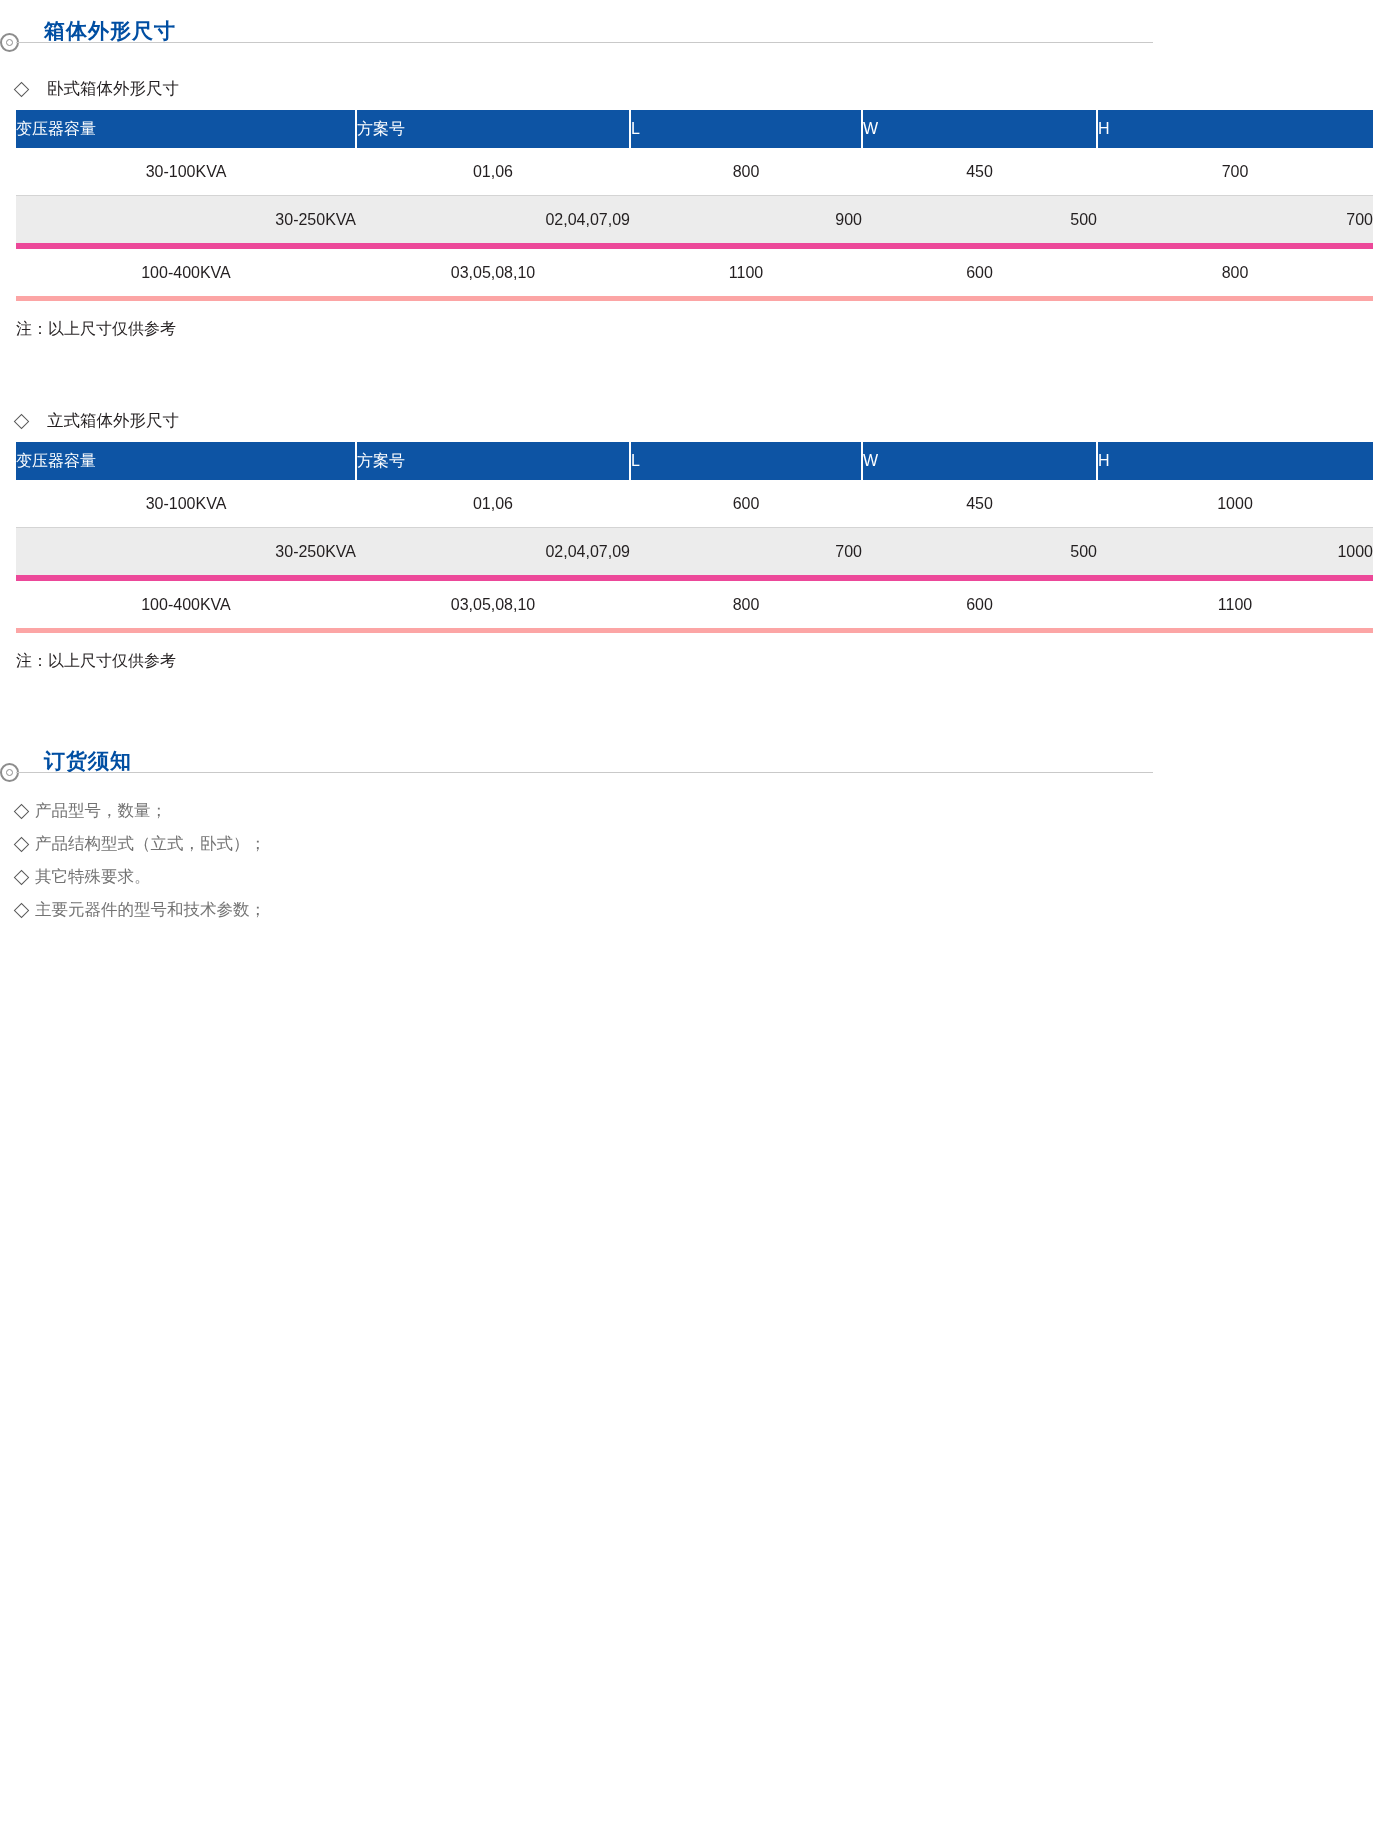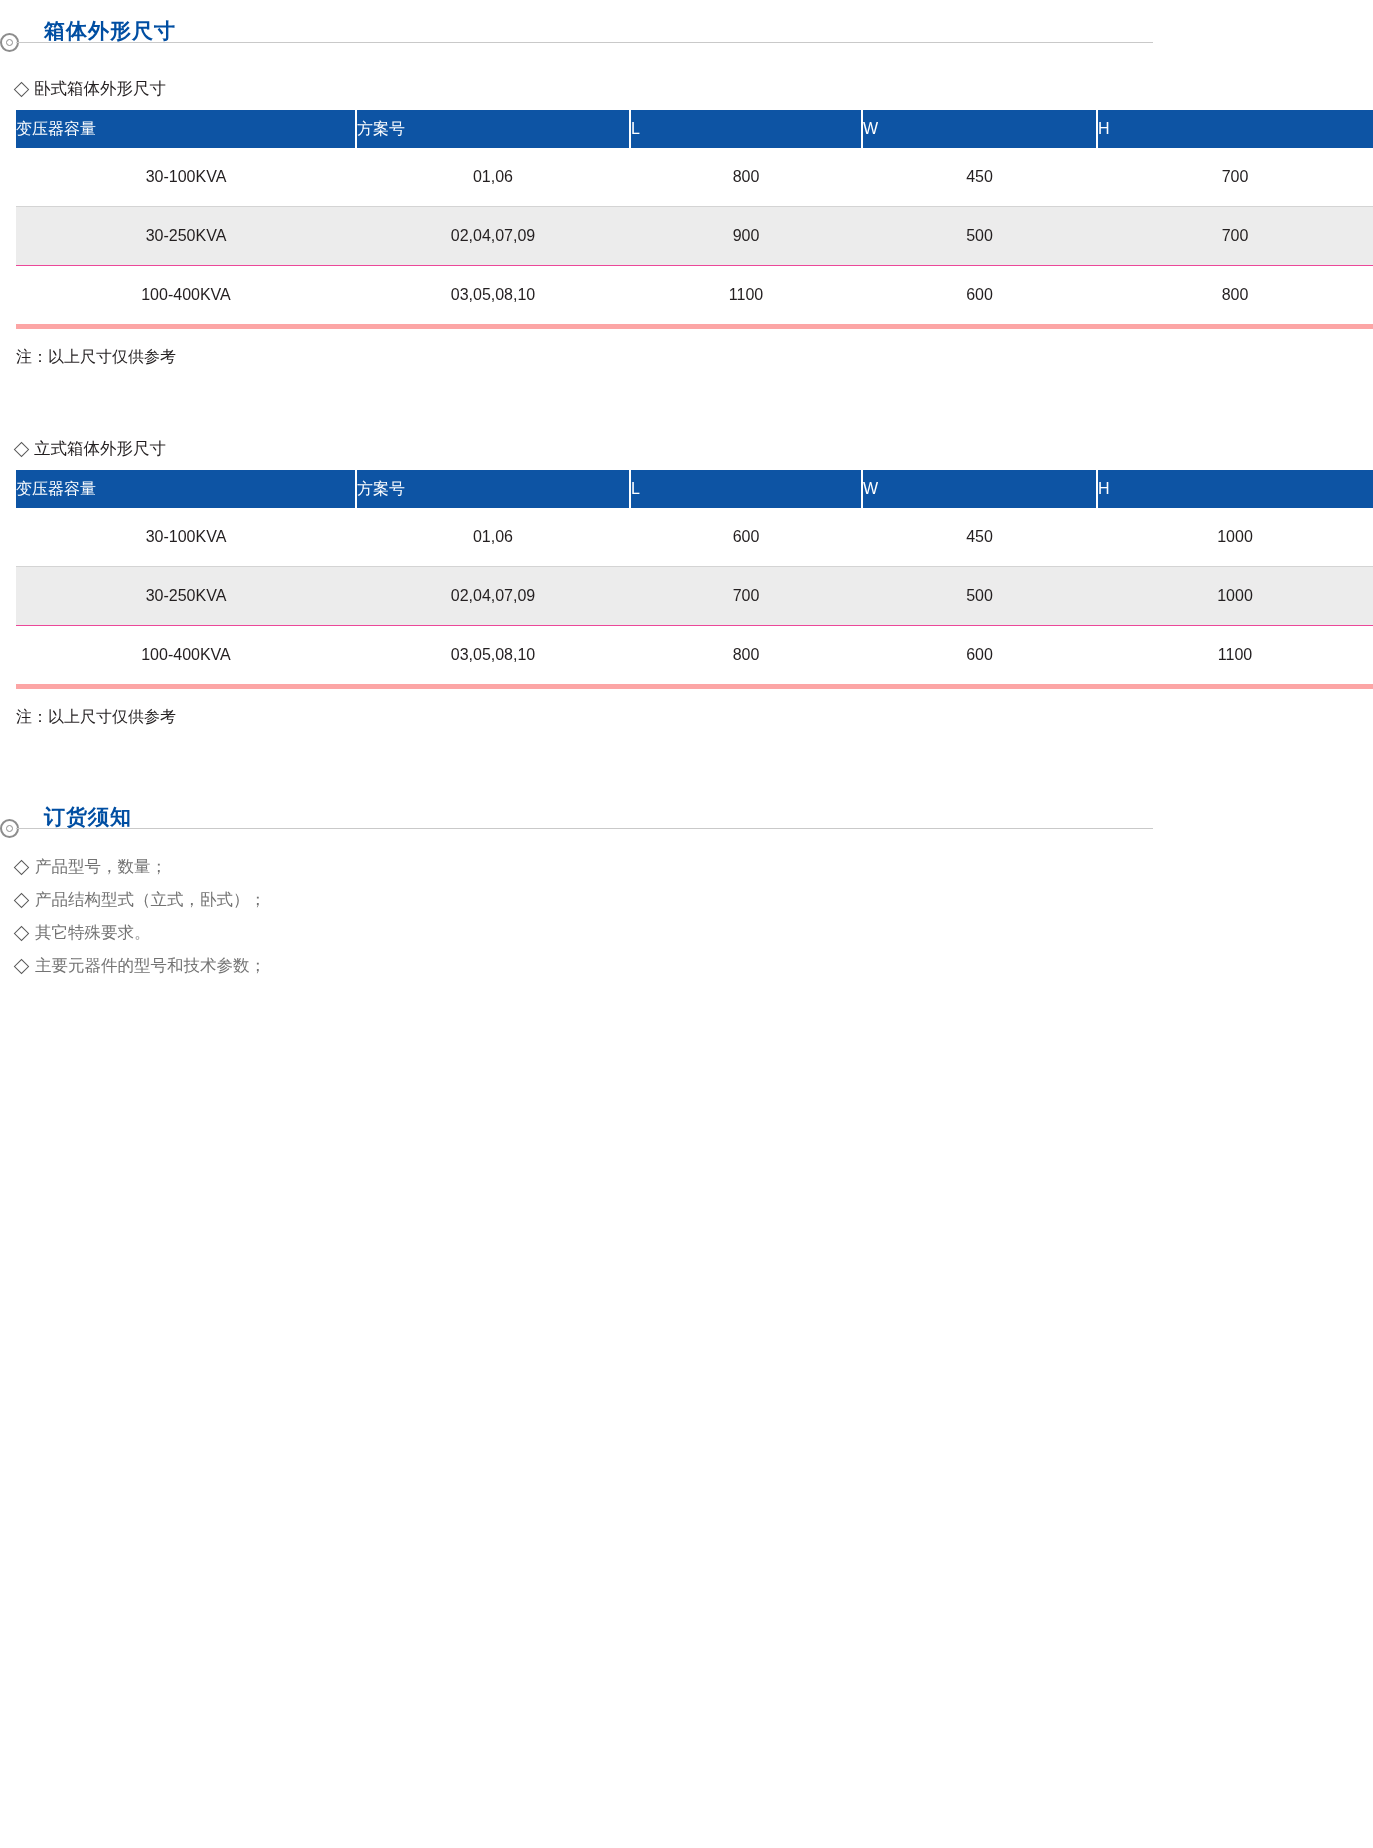--- a/index.html
+++ b/index.html
@@ -71,21 +71,21 @@
     white-space: nowrap;
   }
 
   
   .sub-head {
     margin: 26px 0 10px 16px;
     font-size: 16.5px;
     color: #231f20;
     display: flex;
     align-items: center;
-    gap: 7px;
+    gap: 20px;
   }
   .diamond {
     display: inline-block;
     width: 11px;
     height: 11px;
     border: 1px solid #5a5a5a;
     transform: rotate(45deg);
     box-sizing: border-box;
     flex: none;
   }
@@ -111,31 +111,32 @@
     font-size: 16px;
     height: 38px;
     line-height: 38px;
     padding: 0;
     text-align: left;
     border-right: 2px solid #ffffff;
   }
   table.spec thead th:last-child { border-right: none; }
 
   table.spec tbody td {
-    height: 58px;
+    height: 47px;
     text-align: center;
     padding: 0;
     color: #231f20;
     font-size: 16px;
     border-bottom: 1px solid #d4d4d4;
     background: #ffffff;
   }
   table.spec tbody tr.alt td {
     background: #ececec;
-    border-bottom: 1px solid #ec4899;
+    border-bottom: 6px solid #ec4899;
+    text-align: right;
   }
   table.spec tbody tr:last-child td {
     border-bottom: 5px solid #fca5a5;
   }
 
   .note {
     margin: 18px 0 0 16px;
     font-size: 16px;
     color: #231f20;
   }

